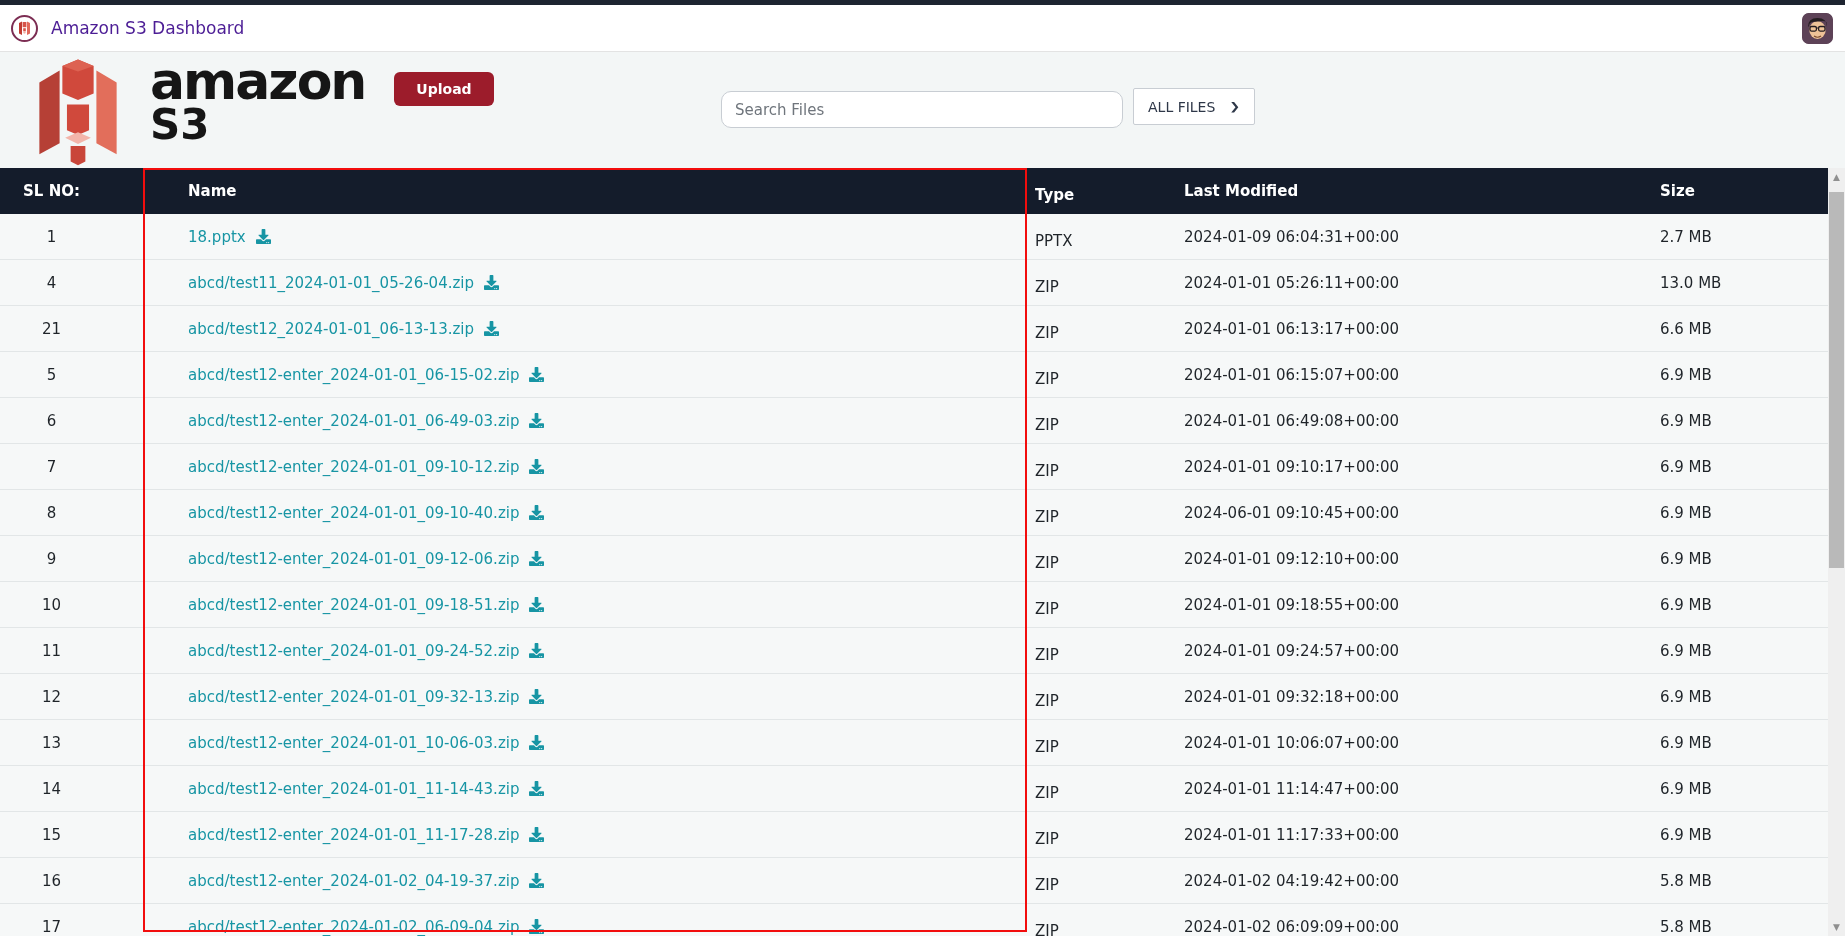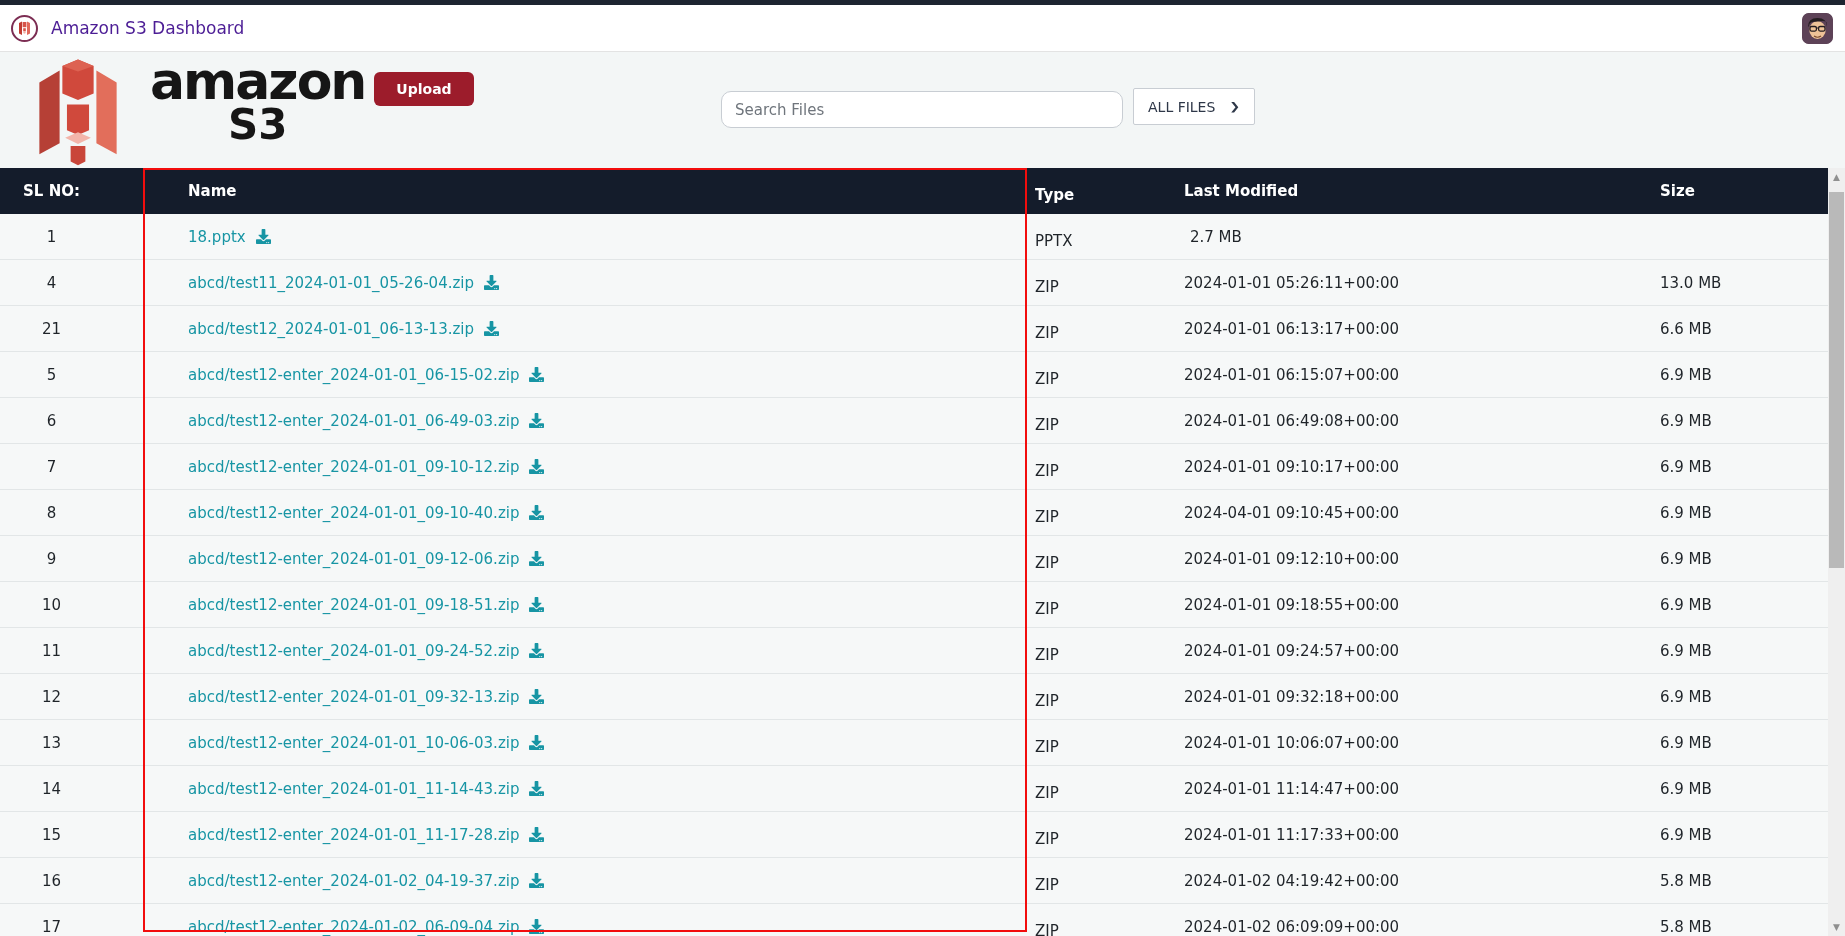--- a/index.html
+++ b/index.html
@@ -13,24 +13,24 @@
             border-bottom:1px solid #e3e3e3; display:flex; align-items:center; }
   .fav-circle { width:27px; height:27px; border-radius:50%; border:2px solid #7c2d53;
                 margin-left:11px; display:flex; align-items:center; justify-content:center; background:#fff; }
   .topbar-title { margin-left:13px; font-size:17px; color:#4c1d95; }
   .avatar { position:absolute; right:12px; top:8px; width:31px; height:31px; border-radius:7px;
             overflow:hidden; background:#5d4257; cursor:pointer; }
 
   
   .hero { position:absolute; left:0; top:52px; width:1845px; height:116px; background:#f3f6f6; }
   .s3-logo { position:absolute; left:32px; top:4px; }
-  .brand { position:absolute; left:150px; top:6px; color:#161616; font-weight:700; line-height:0.92; letter-spacing:-2px;text-align:center; }
+  .brand { position:absolute; left:150px; top:6px; color:#161616; font-weight:700; line-height:0.92; letter-spacing:-2px; }
   .brand .l1 { font-size:52px; }
   .brand .l2 { font-size:42px; letter-spacing:0px; }
-  .upload-btn { position:absolute; left:374px; top:20px; width:100px; height:34px;
+  .upload-btn { position:absolute; left:394px; top:20px; width:100px; height:34px;
                 background:var(--accent,#9c1c2b); color:#fff; font-weight:700; font-size:14px;
                 border:none; border-radius:6px; cursor:pointer; font-family:inherit; }
   .search-input { position:absolute; left:721px; top:39px; width:402px; height:37px;
                   border:1px solid #c8cdd3; border-radius:10px; padding:0 13px; font-size:15px;
                   color:#333; background:#fff; font-family:inherit; outline:none; }
   .search-input::placeholder { color:#6f757c; }
   .filter-select { position:absolute; left:1133px; top:36px; height:37px; min-width:121px;
                    border:1px solid #c8cdd3; border-radius:2px; background:#fff; display:flex;
                    align-items:center; padding:0 14px; gap:14px; font-size:14px; font-weight:500;
                    color:#2e3748; cursor:pointer; }
@@ -127,20 +127,21 @@
     <div class="cell c-sl">1</div>
     <div class="cell c-name">
       <a class="file-link">18.pptx</a>
       <span class="dl">
         <svg viewBox="0 0 512 512">
               <path fill="currentColor" d="M216 0h80c13.3 0 24 10.7 24 24v168h87.7c17.8 0 26.7 21.5 14.1 34.1L269.7 378.3c-7.5 7.5-19.8 7.5-27.3 0L90.1 226.1c-12.6-12.6-3.7-34.1 14.1-34.1H192V24c0-13.3 10.7-24 24-24zm296 376v112c0 13.3-10.7 24-24 24H24c-13.3 0-24-10.7-24-24V376c0-13.3 10.7-24 24-24h146.7l49 49c20.1 20.1 52.5 20.1 72.6 0l49-49H488c13.3 0 24 10.7 24 24zm-124 88c0-11-9-20-20-20s-20 9-20 20 9 20 20 20 20-9 20-20zm64 0c0-11-9-20-20-20s-20 9-20 20 9 20 20 20 20-9 20-20z"></path>
             </svg>
       </span>
     </div>
     <div class="cell c-type">PPTX</div>
+    <div class="cell c-mod">2024-01-09 06:04:31+00:00</div>
     <div class="cell c-size">2.7 MB</div>
   </div>
 
   <div class="trow">
     <div class="cell c-sl">4</div>
     <div class="cell c-name">
       <a class="file-link">abcd/test11_2024-01-01_05-26-04.zip</a>
       <span class="dl">
         <svg viewBox="0 0 512 512">
               <path fill="currentColor" d="M216 0h80c13.3 0 24 10.7 24 24v168h87.7c17.8 0 26.7 21.5 14.1 34.1L269.7 378.3c-7.5 7.5-19.8 7.5-27.3 0L90.1 226.1c-12.6-12.6-3.7-34.1 14.1-34.1H192V24c0-13.3 10.7-24 24-24zm296 376v112c0 13.3-10.7 24-24 24H24c-13.3 0-24-10.7-24-24V376c0-13.3 10.7-24 24-24h146.7l49 49c20.1 20.1 52.5 20.1 72.6 0l49-49H488c13.3 0 24 10.7 24 24zm-124 88c0-11-9-20-20-20s-20 9-20 20 9 20 20 20 20-9 20-20zm64 0c0-11-9-20-20-20s-20 9-20 20 9 20 20 20 20-9 20-20z"></path>
@@ -216,21 +217,21 @@
     <div class="cell c-sl">8</div>
     <div class="cell c-name">
       <a class="file-link">abcd/test12-enter_2024-01-01_09-10-40.zip</a>
       <span class="dl">
         <svg viewBox="0 0 512 512">
               <path fill="currentColor" d="M216 0h80c13.3 0 24 10.7 24 24v168h87.7c17.8 0 26.7 21.5 14.1 34.1L269.7 378.3c-7.5 7.5-19.8 7.5-27.3 0L90.1 226.1c-12.6-12.6-3.7-34.1 14.1-34.1H192V24c0-13.3 10.7-24 24-24zm296 376v112c0 13.3-10.7 24-24 24H24c-13.3 0-24-10.7-24-24V376c0-13.3 10.7-24 24-24h146.7l49 49c20.1 20.1 52.5 20.1 72.6 0l49-49H488c13.3 0 24 10.7 24 24zm-124 88c0-11-9-20-20-20s-20 9-20 20 9 20 20 20 20-9 20-20zm64 0c0-11-9-20-20-20s-20 9-20 20 9 20 20 20 20-9 20-20z"></path>
             </svg>
       </span>
     </div>
     <div class="cell c-type">ZIP</div>
-    <div class="cell c-mod">2024-04-01 09:10:45+00:00</div>
+    <div class="cell c-mod">2024-06-01 09:10:45+00:00</div>
     <div class="cell c-size">6.9 MB</div>
   </div>
 
   <div class="trow">
     <div class="cell c-sl">9</div>
     <div class="cell c-name">
       <a class="file-link">abcd/test12-enter_2024-01-01_09-12-06.zip</a>
       <span class="dl">
         <svg viewBox="0 0 512 512">
               <path fill="currentColor" d="M216 0h80c13.3 0 24 10.7 24 24v168h87.7c17.8 0 26.7 21.5 14.1 34.1L269.7 378.3c-7.5 7.5-19.8 7.5-27.3 0L90.1 226.1c-12.6-12.6-3.7-34.1 14.1-34.1H192V24c0-13.3 10.7-24 24-24zm296 376v112c0 13.3-10.7 24-24 24H24c-13.3 0-24-10.7-24-24V376c0-13.3 10.7-24 24-24h146.7l49 49c20.1 20.1 52.5 20.1 72.6 0l49-49H488c13.3 0 24 10.7 24 24zm-124 88c0-11-9-20-20-20s-20 9-20 20 9 20 20 20 20-9 20-20zm64 0c0-11-9-20-20-20s-20 9-20 20 9 20 20 20 20-9 20-20z"></path>

